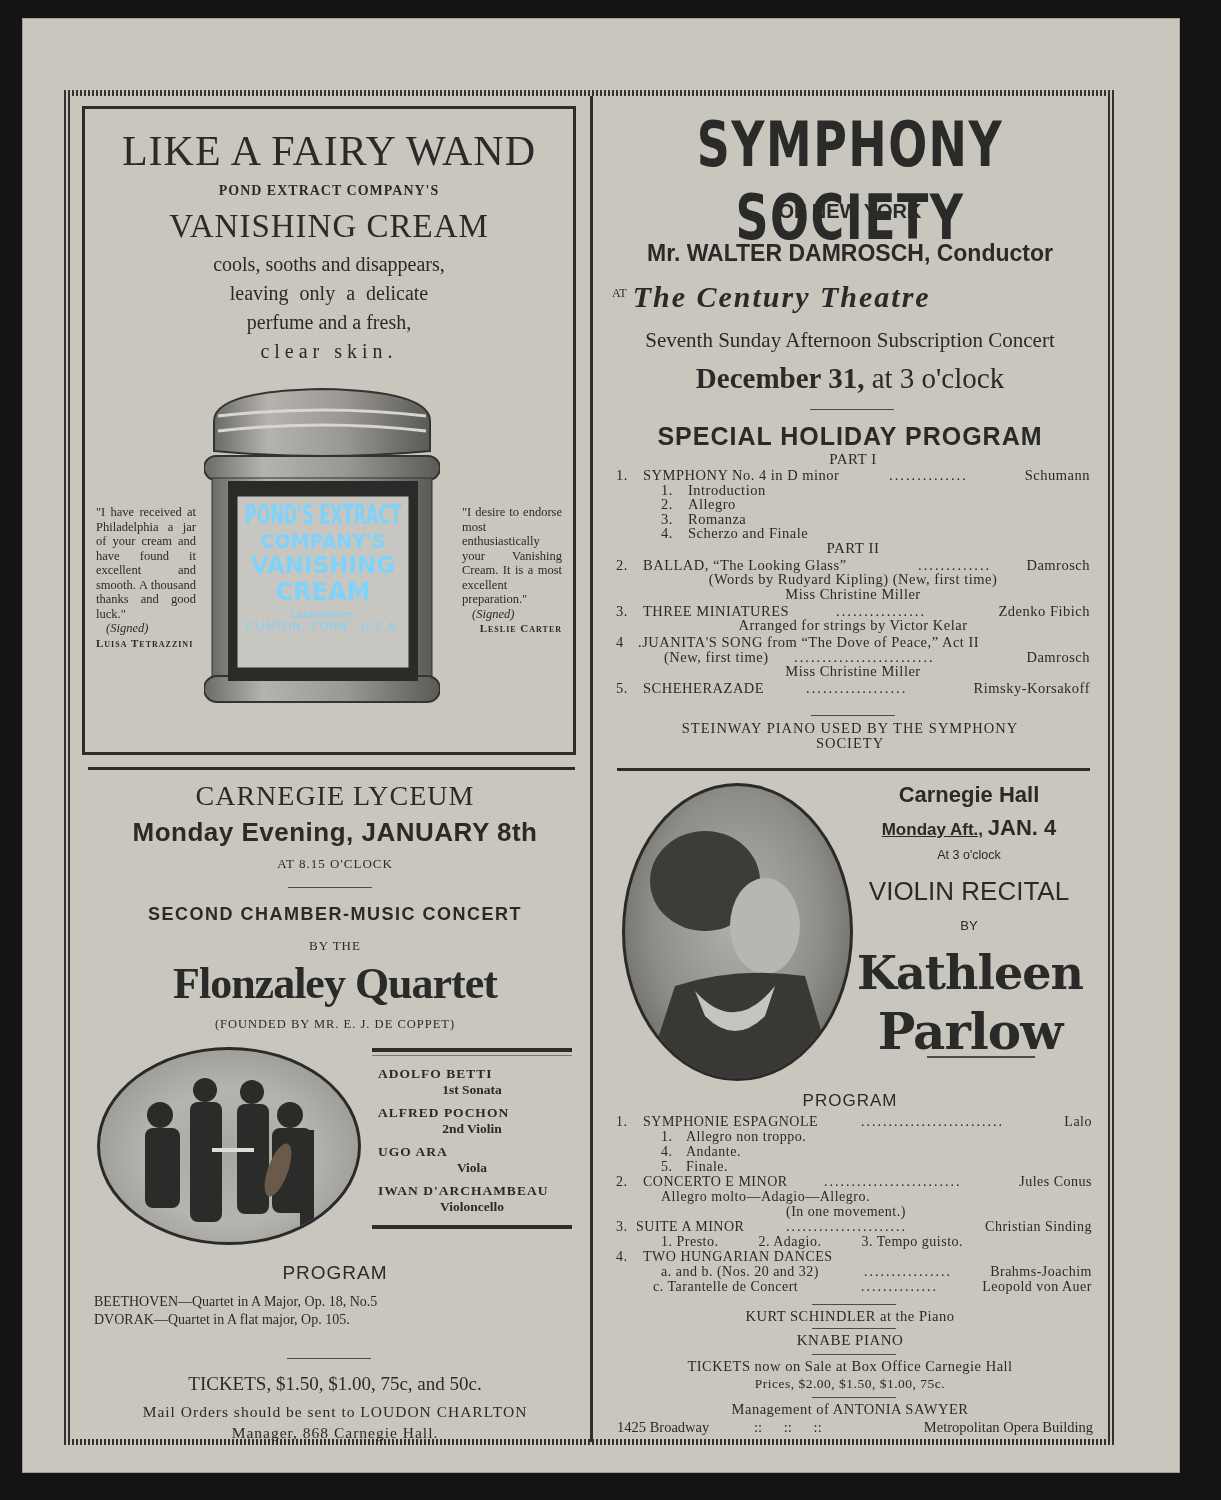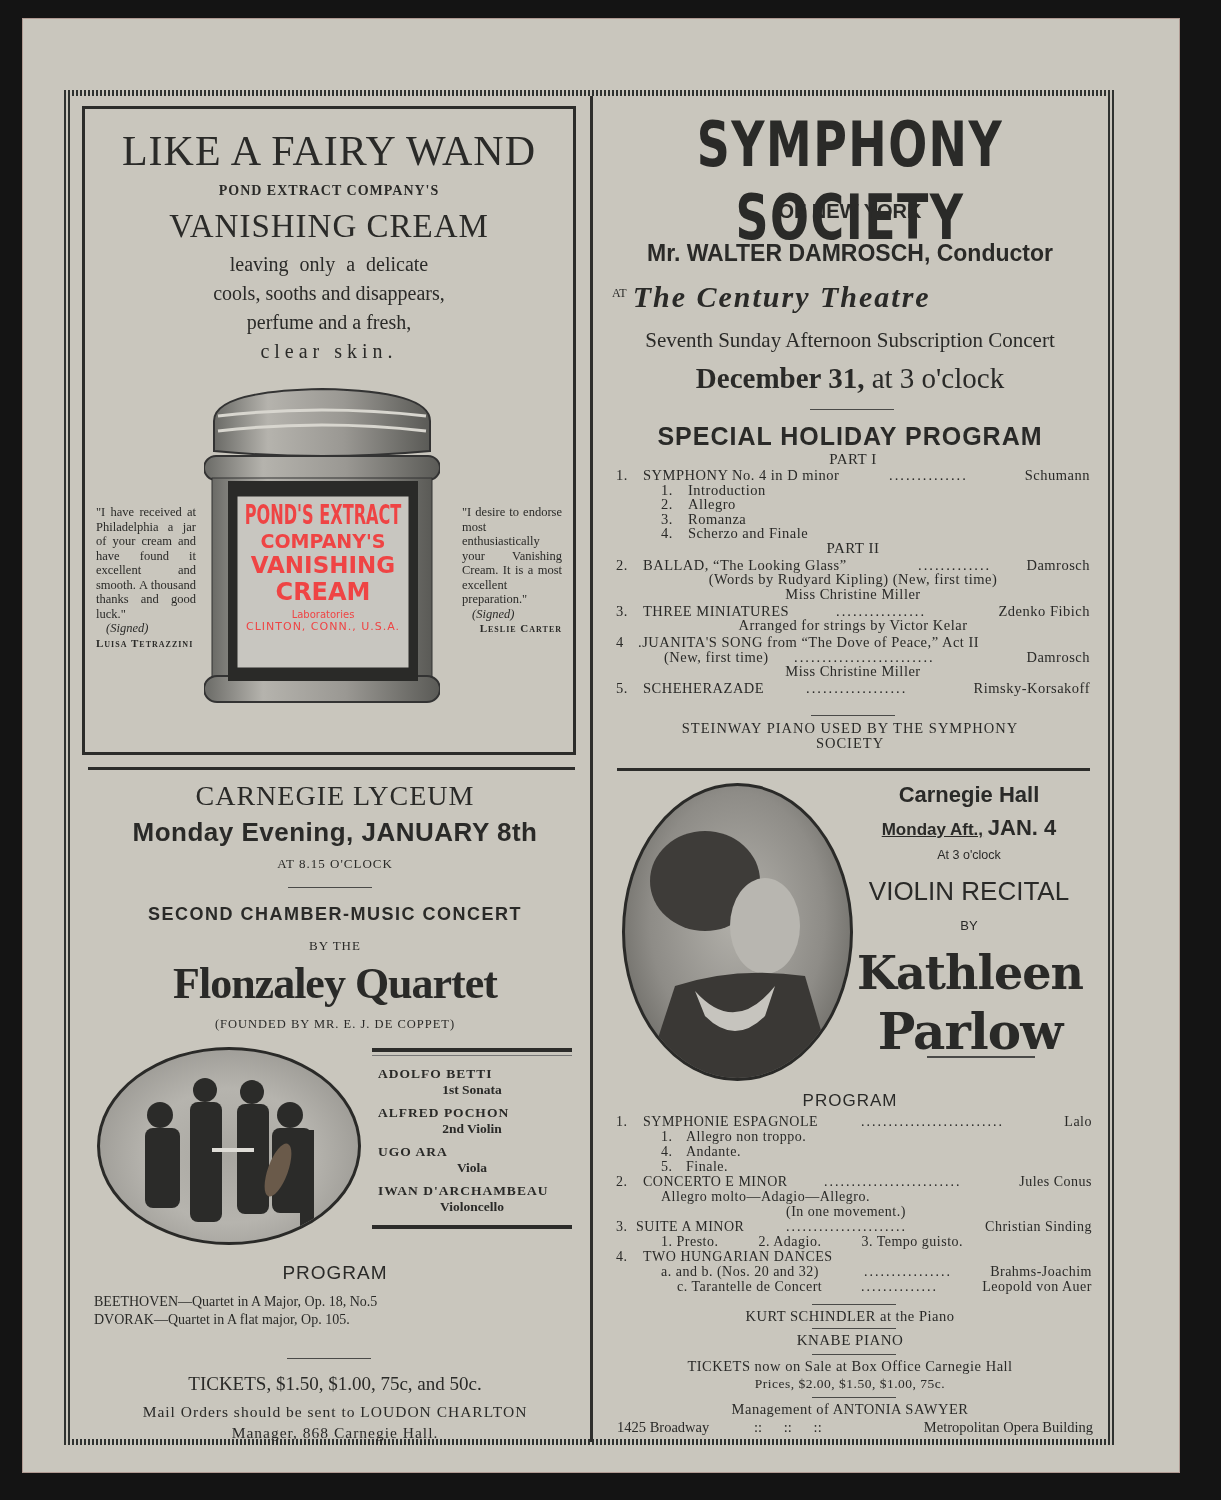--- a/index.html
+++ b/index.html
@@ -87,22 +87,22 @@
 <div class="frame" style="border:6px solid transparent; outline:none; background:
   linear-gradient(#c9c6bd,#c9c6bd) padding-box,
   repeating-linear-gradient(90deg,#2f3230 0 2px,#c9c6bd 2px 4px) border-box;"></div>
 <div class="vdiv"></div>
 
 <div class="pond-box"></div>
 <div class="abs c h-fairy sans" style="font-family:'Liberation Serif',serif;">LIKE A FAIRY WAND</div>
 <div class="abs c h-pond-co">POND EXTRACT COMPANY'S</div>
 <div class="abs c h-vanish">VANISHING CREAM</div>
 <div class="abs c pond-copy">
+  <div>cools, sooths and disappears,</div>
   <div style="word-spacing:6px">leaving only a delicate</div>
-  <div>cools, sooths and disappears,</div>
   <div>perfume and a fresh,</div>
   <div style="letter-spacing:5px">clear skin.</div>
 </div>
 
 <div class="jar">
   <svg width="236" height="318" viewBox="0 0 236 318">
     <defs>
       <linearGradient id="jg" x1="0" x2="1">
         <stop offset="0" stop-color="#6a6a66"></stop>
           <stop offset="0.25" stop-color="#b5b3ad"></stop>
@@ -112,21 +112,21 @@
     </defs>
     <path d="M10 35 Q10 5 118 3 Q226 5 226 35 L226 65 Q118 75 10 65 Z" fill="url(#jg)" stroke="#333" stroke-width="2"></path>
     <path d="M14 30 Q118 18 222 30" stroke="#d8d6cf" stroke-width="3" fill="none"></path>
     <path d="M14 45 Q118 33 222 45" stroke="#d8d6cf" stroke-width="3" fill="none"></path>
     <rect x="0" y="70" width="236" height="24" rx="12" fill="url(#jg)" stroke="#333" stroke-width="2"></rect>
     <rect x="8" y="92" width="220" height="210" fill="url(#jg)" stroke="#333"></rect>
     <rect x="0" y="290" width="236" height="26" rx="13" fill="url(#jg)" stroke="#333" stroke-width="2"></rect>
     <rect x="24" y="95" width="190" height="200" fill="#2a2a28"></rect>
     <rect x="33" y="110" width="172" height="172" fill="#c8c6c0" stroke="#2a2a28"></rect>
   </svg>
-  <div class="abs c" style="left:22px;top:114px;width:194px;font-family:'DejaVu Sans',sans-serif;font-weight:bold;color:#ef4444;">
+  <div class="abs c" style="left:22px;top:114px;width:194px;font-family:'DejaVu Sans',sans-serif;font-weight:bold;color:#7dd3fc;">
     <div style="font-size:26px;transform:scaleX(0.62);white-space:nowrap;margin-left:-60px;margin-right:-60px;">POND'S EXTRACT</div>
     <div style="font-size:19px;">COMPANY'S</div>
     <div style="font-size:23px;">VANISHING</div>
     <div style="font-size:24px;">CREAM</div>
     <div style="font-size:10px;font-weight:normal;margin-top:3px;">Laboratories</div>
     <div style="font-size:11px;font-weight:normal;letter-spacing:1px;">CLINTON, CONN., U.S.A.</div>
   </div>
 </div>
 
 <div class="quote q-left">
@@ -331,21 +331,21 @@
   <div class="prow" style="height:15px">
     <span class="num">4.</span>
     <span class="t" style="left:27px">TWO HUNGARIAN DANCES</span>
   </div>
   <div class="prow" style="height:15px">
     <span class="t" style="left:45px">a. and b. (Nos. 20 and 32)</span>
     <span class="t dots" style="left:248px">................</span>
     <span class="r">Brahms-Joachim</span>
   </div>
   <div class="prow" style="height:15px">
-    <span class="t" style="left:61px">c. Tarantelle de Concert</span>
+    <span class="t" style="left:37px">c. Tarantelle de Concert</span>
     <span class="t dots" style="left:245px">..............</span>
     <span class="r">Leopold von Auer</span>
   </div>
 </div>
 
 <div class="rule" style="left:812px;top:1304px;width:84px;height:1px"></div>
 <div class="pa-tail" style="top:1308px">KURT SCHINDLER at the Piano</div>
 <div class="rule" style="left:812px;top:1328px;width:84px;height:1px"></div>
 <div class="pa-tail" style="top:1332px;font-size:15px">KNABE PIANO</div>
 <div class="rule" style="left:812px;top:1354px;width:84px;height:1px"></div>

